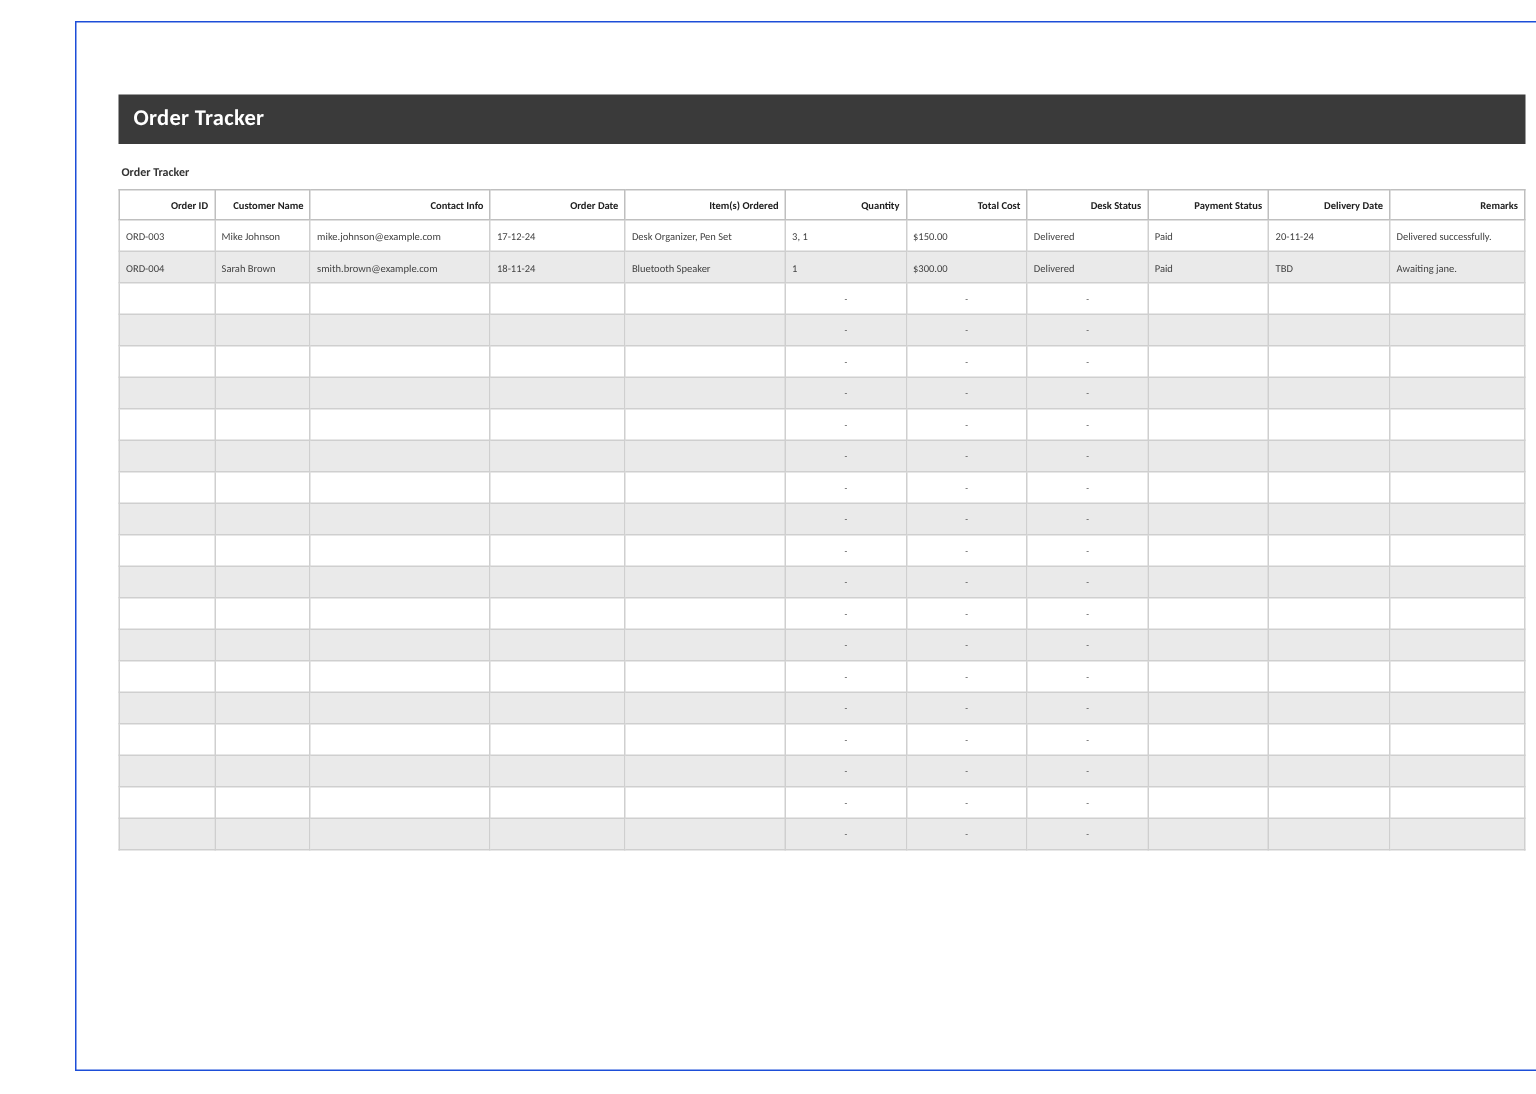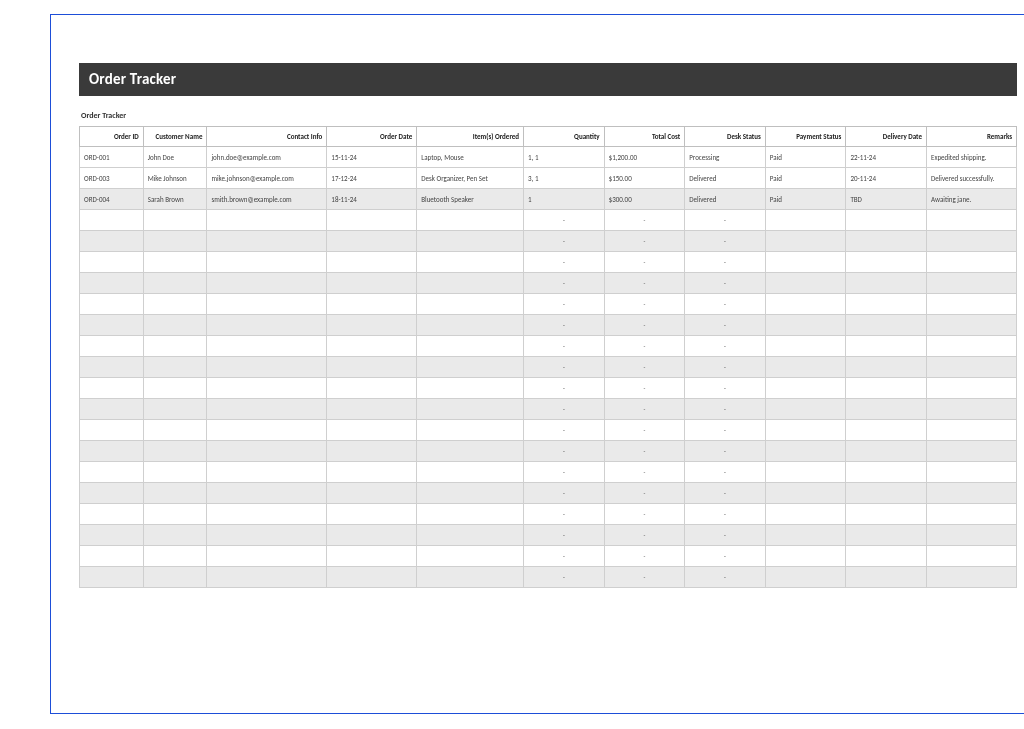--- a/index.html
+++ b/index.html
@@ -135,33 +135,20 @@
           <th>Quantity</th>
           <th>Total Cost</th>
           <th>Desk Status</th>
           <th>Payment Status</th>
           <th>Delivery Date</th>
           <th>Remarks</th>
         </tr>
       </thead>
       <tbody id="tracker-body">
 
-      <tr>
-            <td>ORD-001</td>
-            <td>John Doe</td>
-            <td>john.doe@example.com</td>
-            <td>15-11-24</td>
-            <td>Laptop, Mouse</td>
-            <td>1, 1</td>
-            <td>$1,200.00</td>
-            <td>Processing</td>
-            <td>Paid</td>
-            <td>22-11-24</td>
-            <td>Expedited shipping.</td>
-          </tr>
           <tr>
             <td>ORD-003</td>
             <td>Mike Johnson</td>
             <td>mike.johnson@example.com</td>
             <td>17-12-24</td>
             <td>Desk Organizer, Pen Set</td>
             <td>3, 1</td>
             <td>$150.00</td>
             <td class="status-delivered">Delivered</td>
             <td>Paid</td>

